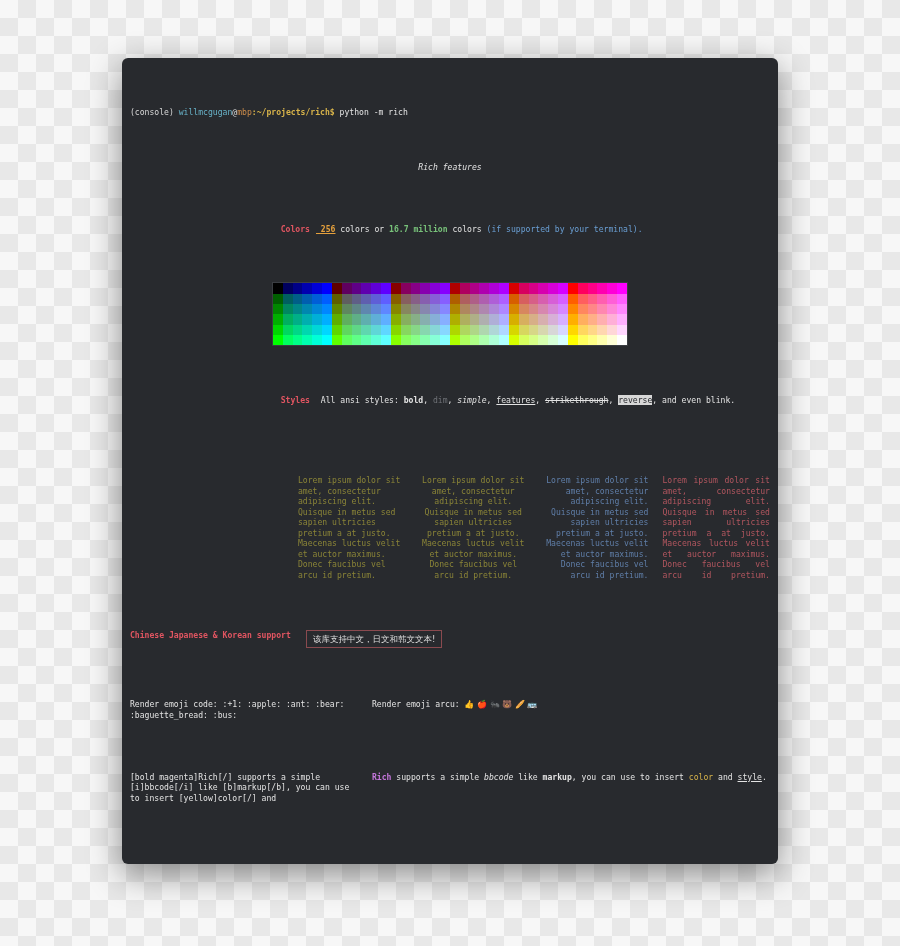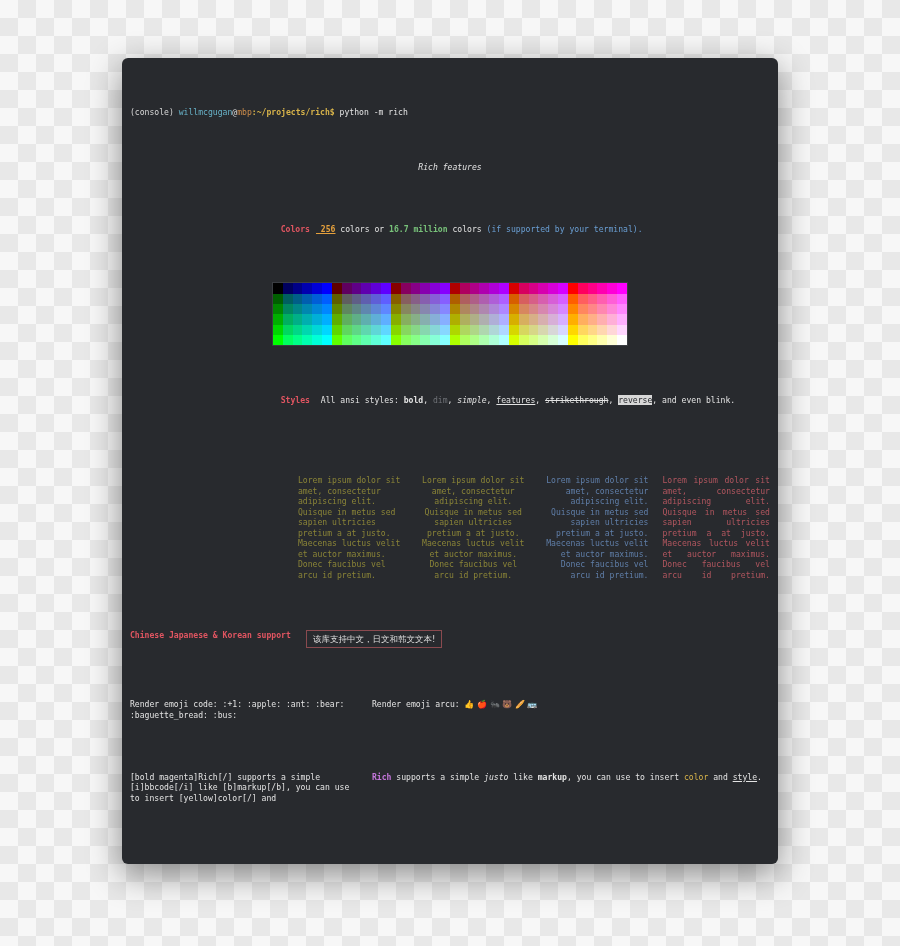--- a/index.html
+++ b/index.html
@@ -170,21 +170,21 @@
 
     
     <div class="frow">
       <div class="fleft c-white"><span>Render emoji code: :+1: :apple: :ant: :bear:</span><br><span>:baguette_bread: :bus:</span></div>
       <div class="fright c-white"><span>Render emoji arcu: </span><span style="font-family:'DejaVu Sans',sans-serif;">👍 🍎 🐜 🐻 🥖 🚌</span></div>
     </div>
 
     
     <div class="frow">
       <div class="fleft c-white"><span>[bold magenta]Rich[/] supports a simple</span><br><span>[i]bbcode[/i] like [b]markup[/b], you can use</span><br><span>to insert [yellow]color[/] and</span><br></div>
-      <div class="fright c-white"><span class="c-mag b">Rich</span><span> supports a simple </span><span class="i">justo</span><span> like </span><span class="b">markup</span><span>, you can use to insert </span><span class="c-yellow">color</span><span> and </span><span class="u">style</span><span>.</span></div>
+      <div class="fright c-white"><span class="c-mag b">Rich</span><span> supports a simple </span><span class="i">bbcode</span><span> like </span><span class="b">markup</span><span>, you can use to insert </span><span class="c-yellow">color</span><span> and </span><span class="u">style</span><span>.</span></div>
     </div>
 
     
     
 
     
     
 
     
     

